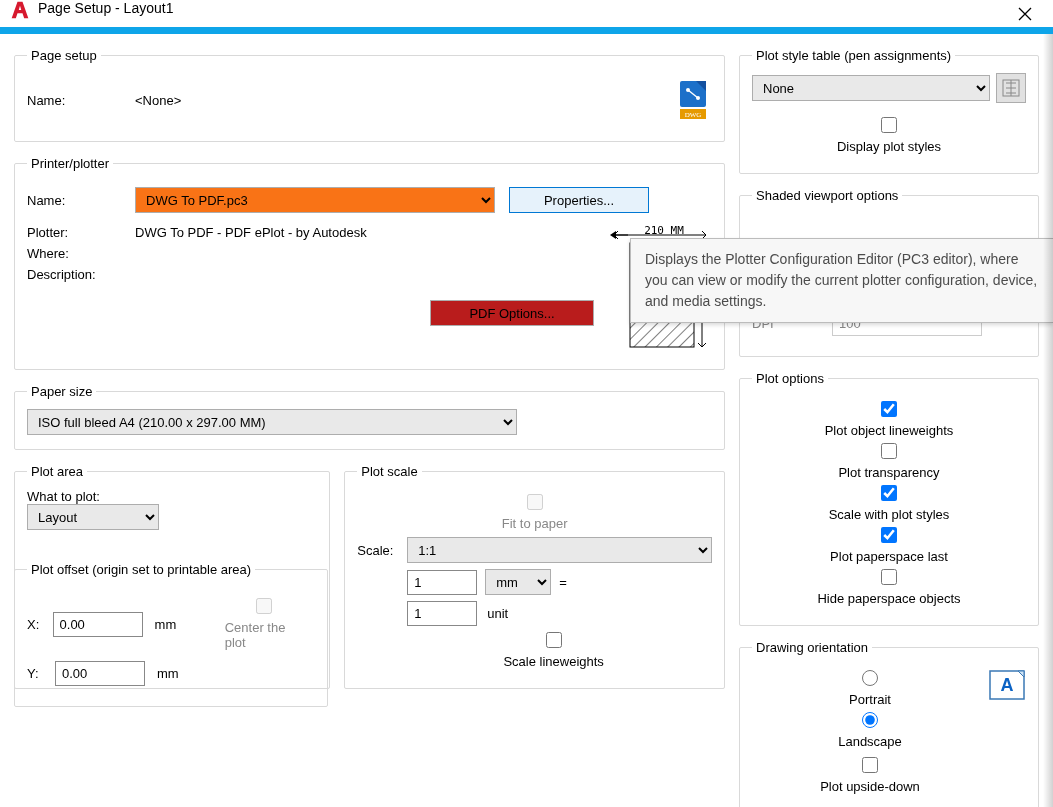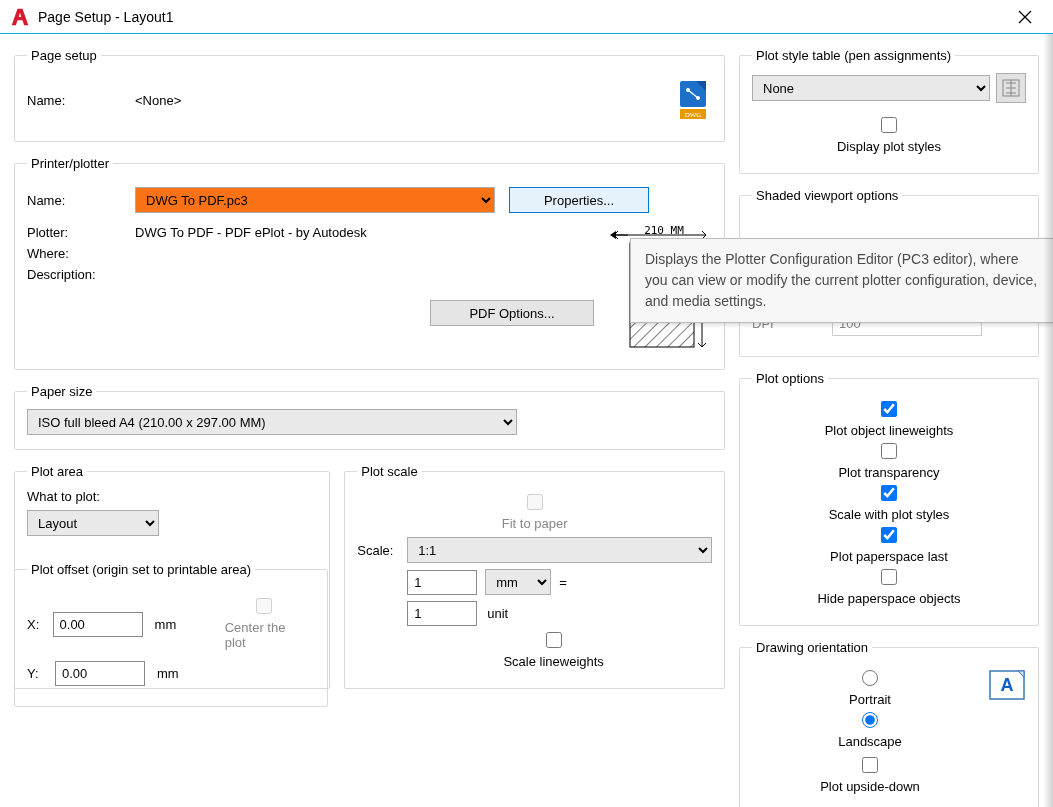--- a/index.html
+++ b/index.html
@@ -9,24 +9,23 @@
     font-size: 13px;
     color: #000;
     background: #fff;
     width: 1053px;
     height: 807px;
     overflow: hidden;
     position: relative;
   }
   .titlebar {
     display: flex;
-    align-items: center;
     height: 34px;
     padding: 0 8px 0 10px;
-    border-bottom: 1px solid #0ea5e9;
+    border-bottom: 7px solid #0ea5e9;
   }
   .titlebar .app-icon {
     width: 20px; height: 20px; margin-right: 8px;
   }
   .titlebar .title {
     font-size: 14px;
     flex: 1;
   }
   .titlebar .close {
     width: 40px; height: 28px;
@@ -77,21 +76,21 @@
     height: 25px;
     border: 1px solid #888;
     padding: 0 6px;
     background: #fff;
   }
   button, .btn {
     font-family: inherit;
     font-size: 13px;
     height: 26px;
     border: 1px solid #adadad;
-    background: #e5e5e5;
+    background: #b91c1c;
     padding: 0 18px;
     cursor: pointer;
   }
   .btn-focus {
     border: 1px solid #0078d4;
     background: #e6f2fb;
   }
   .btn-primary {
     border: 4px solid #a21caf;
     background: #fff;
@@ -263,21 +262,21 @@
       <legend>Paper size</legend>
       <select class="wide" style="max-width:490px">
         <option>ISO full bleed A4 (210.00 x 297.00 MM)</option>
       </select>
     </fieldset>
 
     <div class="mid-row">
 
       <fieldset style="flex:0.9">
         <legend>Plot area</legend>
-        <div style="margin-bottom:6px">What to plot:</div>
+        <div style="">What to plot:</div>
         <select style="width:132px">
           <option>Layout</option>
         </select>
       </fieldset>
 
       <fieldset style="flex:1.1">
         <legend>Plot scale</legend>
         <div class="checkrow disabled">
           <input type="checkbox" disabled="" style="">
           <span>Fit to paper</span>

